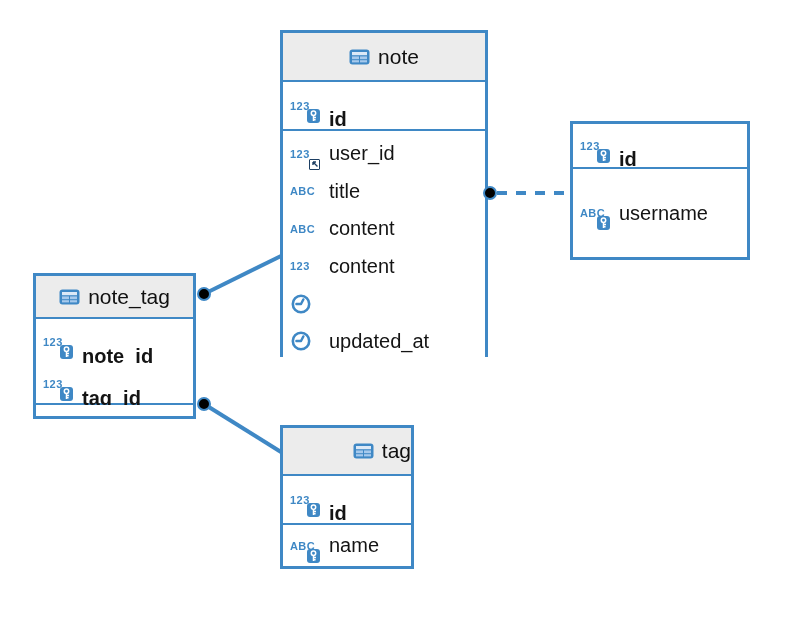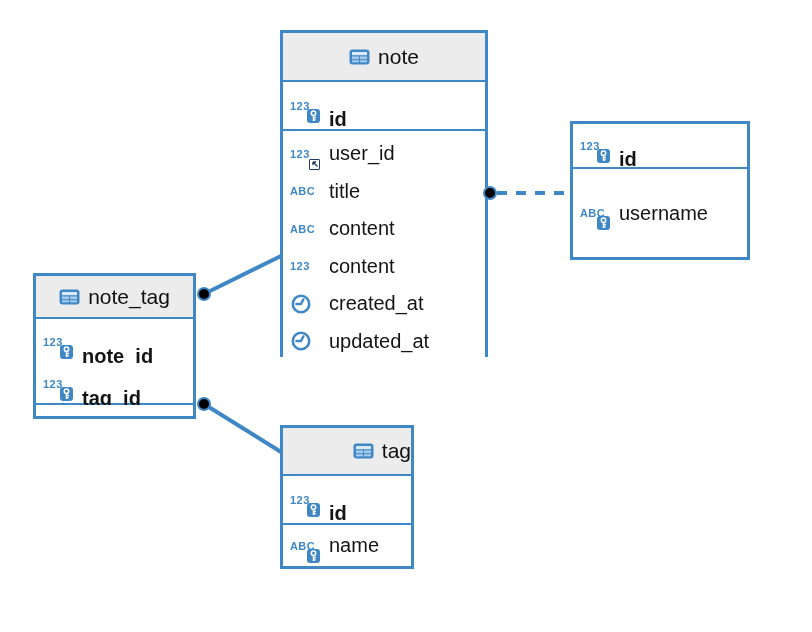--- a/index.html
+++ b/index.html
@@ -114,21 +114,20 @@
       <span class="collabel">content</span>
     </div>
 
     <div class="row" style="height:37.5px;">
       <span class="colicon">
         <svg width="22" height="22" viewBox="0 0 22 22">
             <circle cx="11" cy="11" r="8.2" fill="none" stroke="var(--accent)" stroke-width="2.6"></circle>
             <path d="M11 11 L13.4 6.4 M11 11 H6.4" stroke="var(--accent)" stroke-width="2.4" stroke-linecap="round" fill="none"></path>
           </svg>
       </span>
-      <span class="collabel">created_at</span>
     </div>
 
     <div class="row" style="height:37.5px;">
       <span class="colicon">
         <svg width="22" height="22" viewBox="0 0 22 22">
             <circle cx="11" cy="11" r="8.2" fill="none" stroke="var(--accent)" stroke-width="2.6"></circle>
             <path d="M11 11 L13.4 6.4 M11 11 H6.4" stroke="var(--accent)" stroke-width="2.4" stroke-linecap="round" fill="none"></path>
           </svg>
       </span>
       <span class="collabel">updated_at</span>

